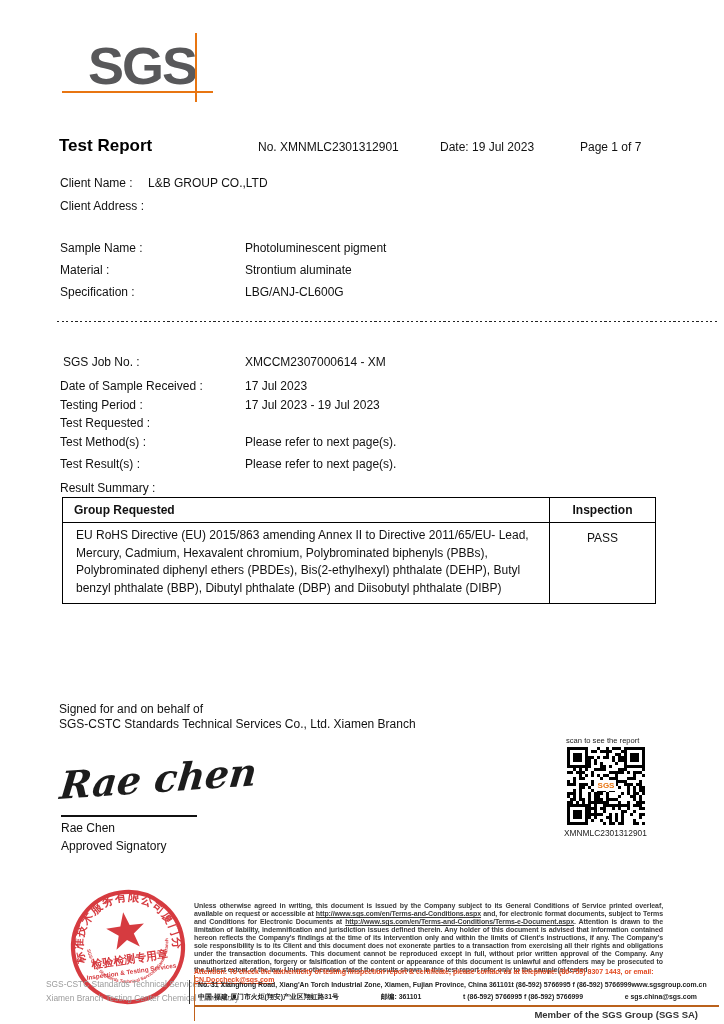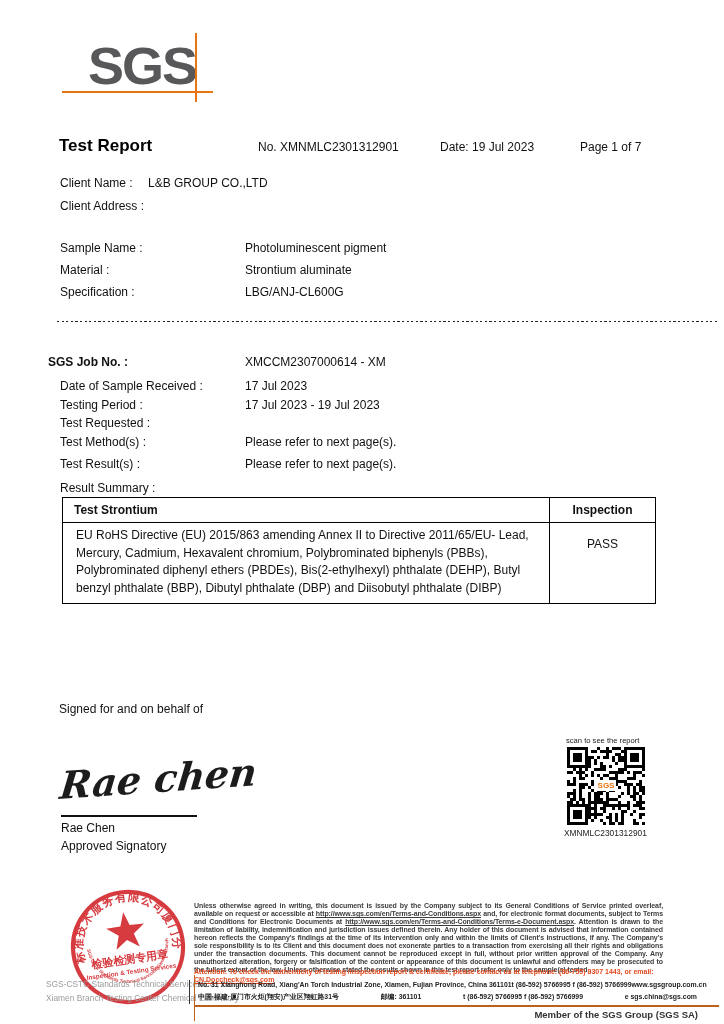--- a/index.html
+++ b/index.html
@@ -20,21 +20,21 @@
   .hdr-page{left:580px;top:140px;}
   
   .dashes{left:57px;top:321px;width:662px;height:1.4px;
     background:repeating-linear-gradient(90deg,#222 0 2.2px,transparent 2.2px 4.6px);}
   
   .result-table{position:absolute;left:62px;top:497px;border-collapse:collapse;}
   .result-table td,.result-table th{border:1.3px solid #000;font-size:12px;vertical-align:top;}
   .result-table th{text-align:left;padding:5px 8px 5px 11px;}
   .result-table th.conc{text-align:center;padding:5px 4px;}
   .result-table td.test{width:464px;padding:4px 9px 6px 13px;line-height:17.6px;}
-  .result-table td.conc{width:103px;text-align:center;padding-top:14px;}
+  .result-table td.conc{width:103px;text-align:center;padding-top:8px;}
   
   .sig-script{left:60px;top:756px;font-family:"DejaVu Serif","Liberation Serif",serif;
     font-style:italic;font-weight:bold;font-size:38px;color:#1c1c1c;transform:rotate(-4deg) skewX(-10deg);}
   .sig-line{left:61px;top:815px;width:136px;height:1.6px;background:#111;}
   
   .qr-caption{left:566px;top:736px;font-size:7.6px;color:#222;}
   .qr-box{left:567px;top:747px;width:78px;height:78px;background:#fff;}
   .qr-grid{position:relative;width:78px;height:78px;}
   .qr-grid i{position:absolute;width:3px;height:3px;background:#000;}
   .qr-center{position:absolute;left:29px;top:33px;width:20px;height:11px;background:#fff;
@@ -80,47 +80,48 @@
   <div class="abs fs12" style="left:60px;top:199px;">Client Address :</div>
 
   <div class="abs fs12" style="left:60px;top:241px;">Sample Name :</div>
   <div class="abs fs12" style="left:245px;top:241px;">Photoluminescent pigment</div>
   <div class="abs fs12" style="left:60px;top:263px;">Material :</div>
   <div class="abs fs12" style="left:245px;top:263px;">Strontium aluminate</div>
   <div class="abs fs12" style="left:60px;top:285px;">Specification :</div>
   <div class="abs fs12" style="left:245px;top:285px;">LBG/ANJ-CL600G</div>
   <div class="abs dashes"></div>
 
-  <div class="abs fs12" style="left:48px;top:355px;font-weight:bold;">SGS Job No. :</div>
+  <div class="abs fs12" style="left:63px;top:355px;">SGS Job No. :</div>
   <div class="abs fs12" style="left:245px;top:355px;">XMCCM2307000614 - XM</div>
   <div class="abs fs12" style="left:60px;top:379px;">Date of Sample Received :</div>
   <div class="abs fs12" style="left:245px;top:379px;">17 Jul 2023</div>
   <div class="abs fs12" style="left:60px;top:398px;">Testing Period :</div>
   <div class="abs fs12" style="left:245px;top:398px;">17 Jul 2023 - 19 Jul 2023</div>
   <div class="abs fs12" style="left:60px;top:416px;">Test Requested :</div>
   <div class="abs fs12" style="left:60px;top:435px;">Test Method(s) :</div>
   <div class="abs fs12" style="left:245px;top:435px;">Please refer to next page(s).</div>
   <div class="abs fs12" style="left:60px;top:457px;">Test Result(s) :</div>
   <div class="abs fs12" style="left:245px;top:457px;">Please refer to next page(s).</div>
   <div class="abs fs12" style="left:60px;top:481px;">Result Summary :</div>
 
   <table class="result-table">
     <tbody>
         <tr>
-      <th>Test Strontium</th>
+      <th>Group Requested</th>
       <th class="conc">Inspection</th>
     </tr>
     <tr>
       <td class="test" style="white-space:normal;">EU RoHS Directive (EU) 2015/863 amending Annex II to Directive 2011/65/EU- Lead, Mercury, Cadmium, Hexavalent chromium, Polybrominated biphenyls (PBBs), Polybrominated diphenyl ethers (PBDEs), Bis(2-ethylhexyl) phthalate (DEHP), Butyl benzyl phthalate (BBP), Dibutyl phthalate (DBP) and Diisobutyl phthalate (DIBP)</td>
       <td class="conc">PASS</td>
     </tr>
   </tbody>
     </table>
 
   <div class="abs fs12" style="left:59px;top:702px;">Signed for and on behalf of</div>
+  <div class="abs fs12" style="left:59px;top:717px;">SGS-CSTC Standards Technical Services Co., Ltd. Xiamen Branch</div>
   <div class="abs sig-script">Rae chen</div>
   <div class="abs sig-line"></div>
   <div class="abs fs12" style="left:61px;top:821px;">Rae Chen</div>
   <div class="abs fs12" style="left:61px;top:839px;">Approved Signatory</div>
 
   <div class="abs qr-caption">scan to see the report</div>
   <div class="abs qr-box">
     <div class="qr-grid">
         <i style="left:0px;top:0px"></i>
         <i style="left:3px;top:0px"></i>

